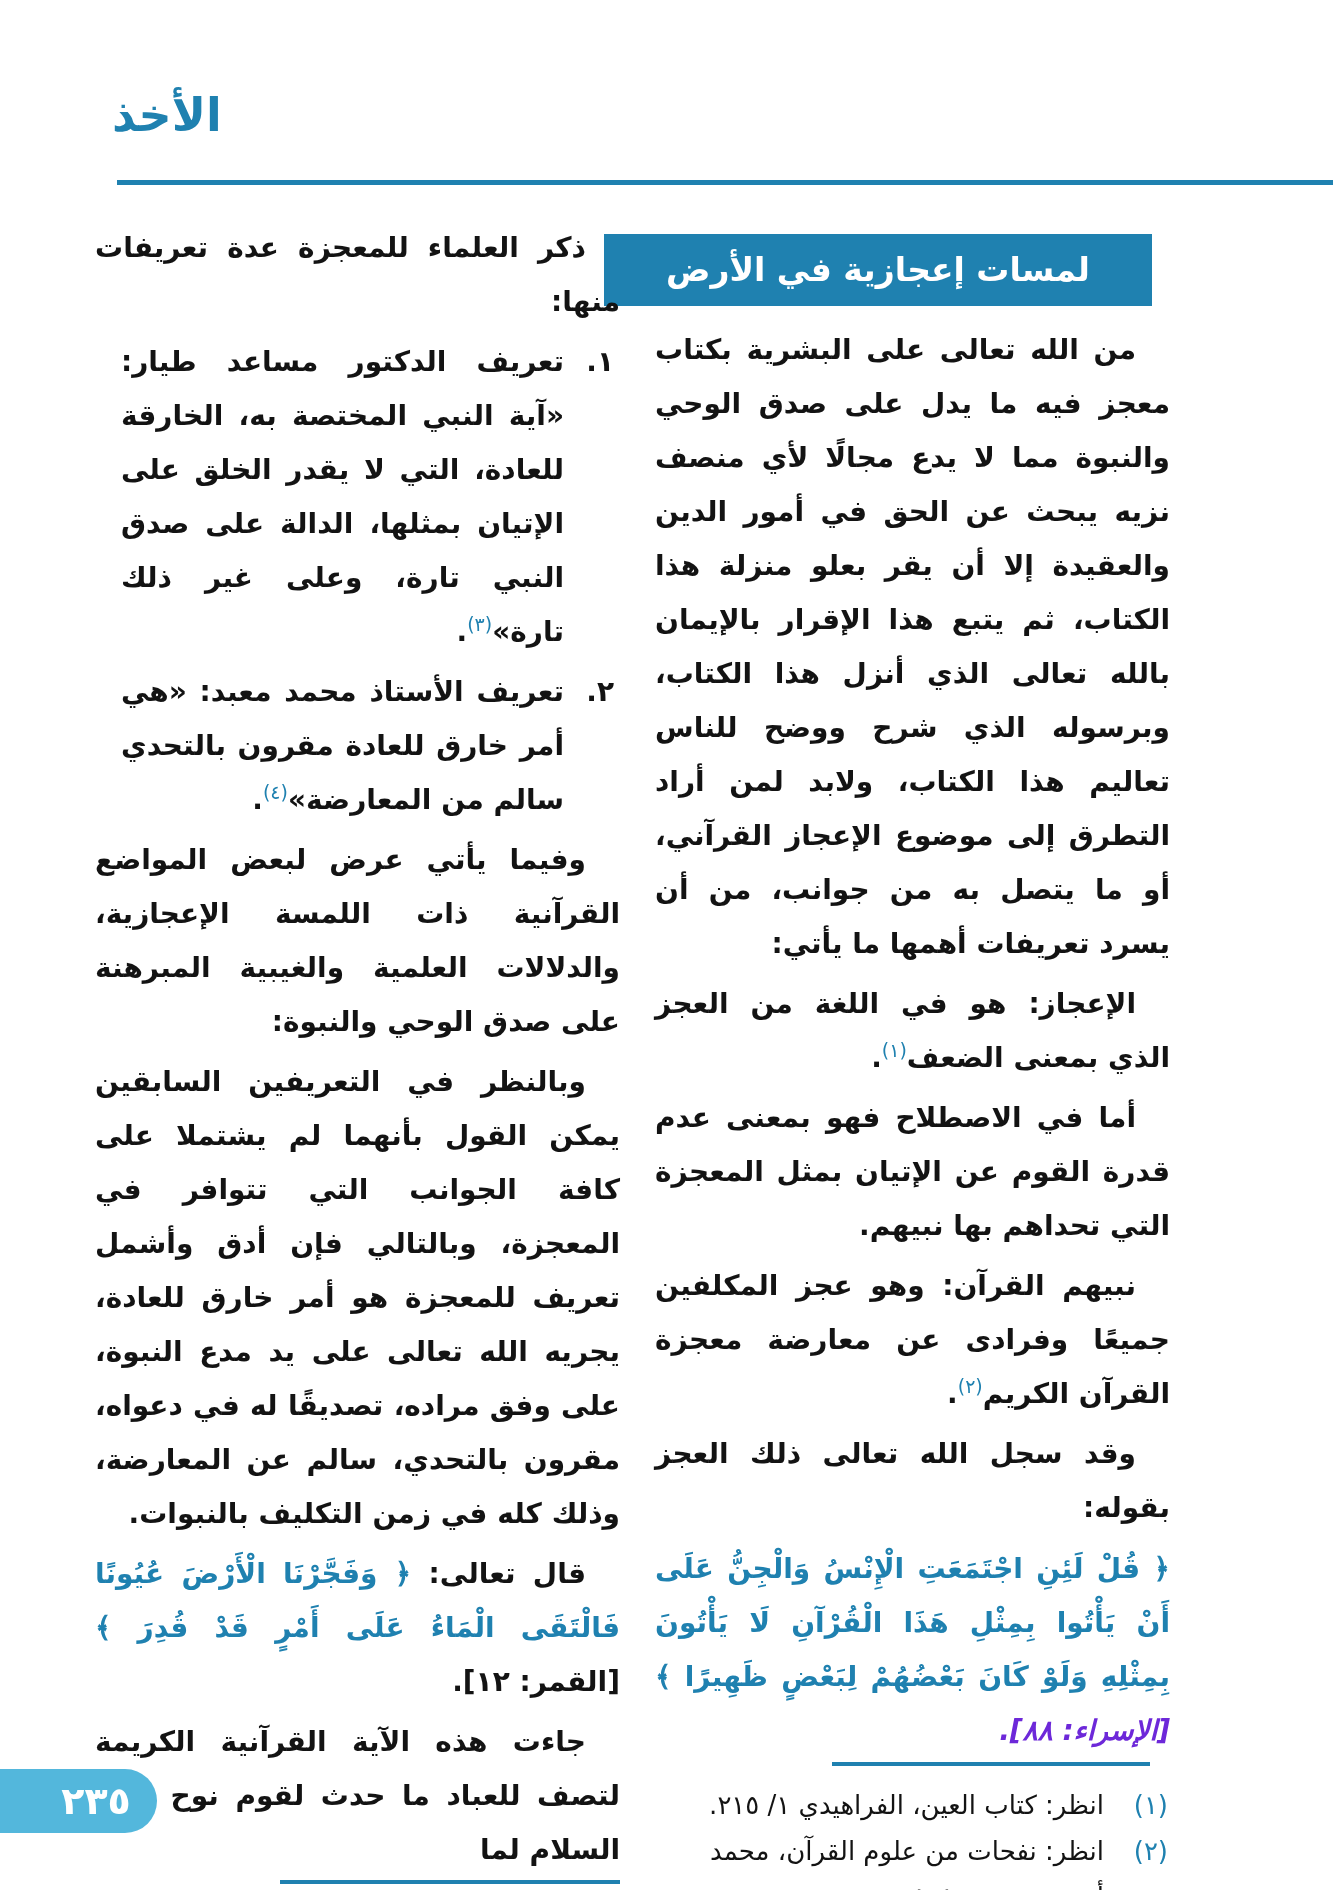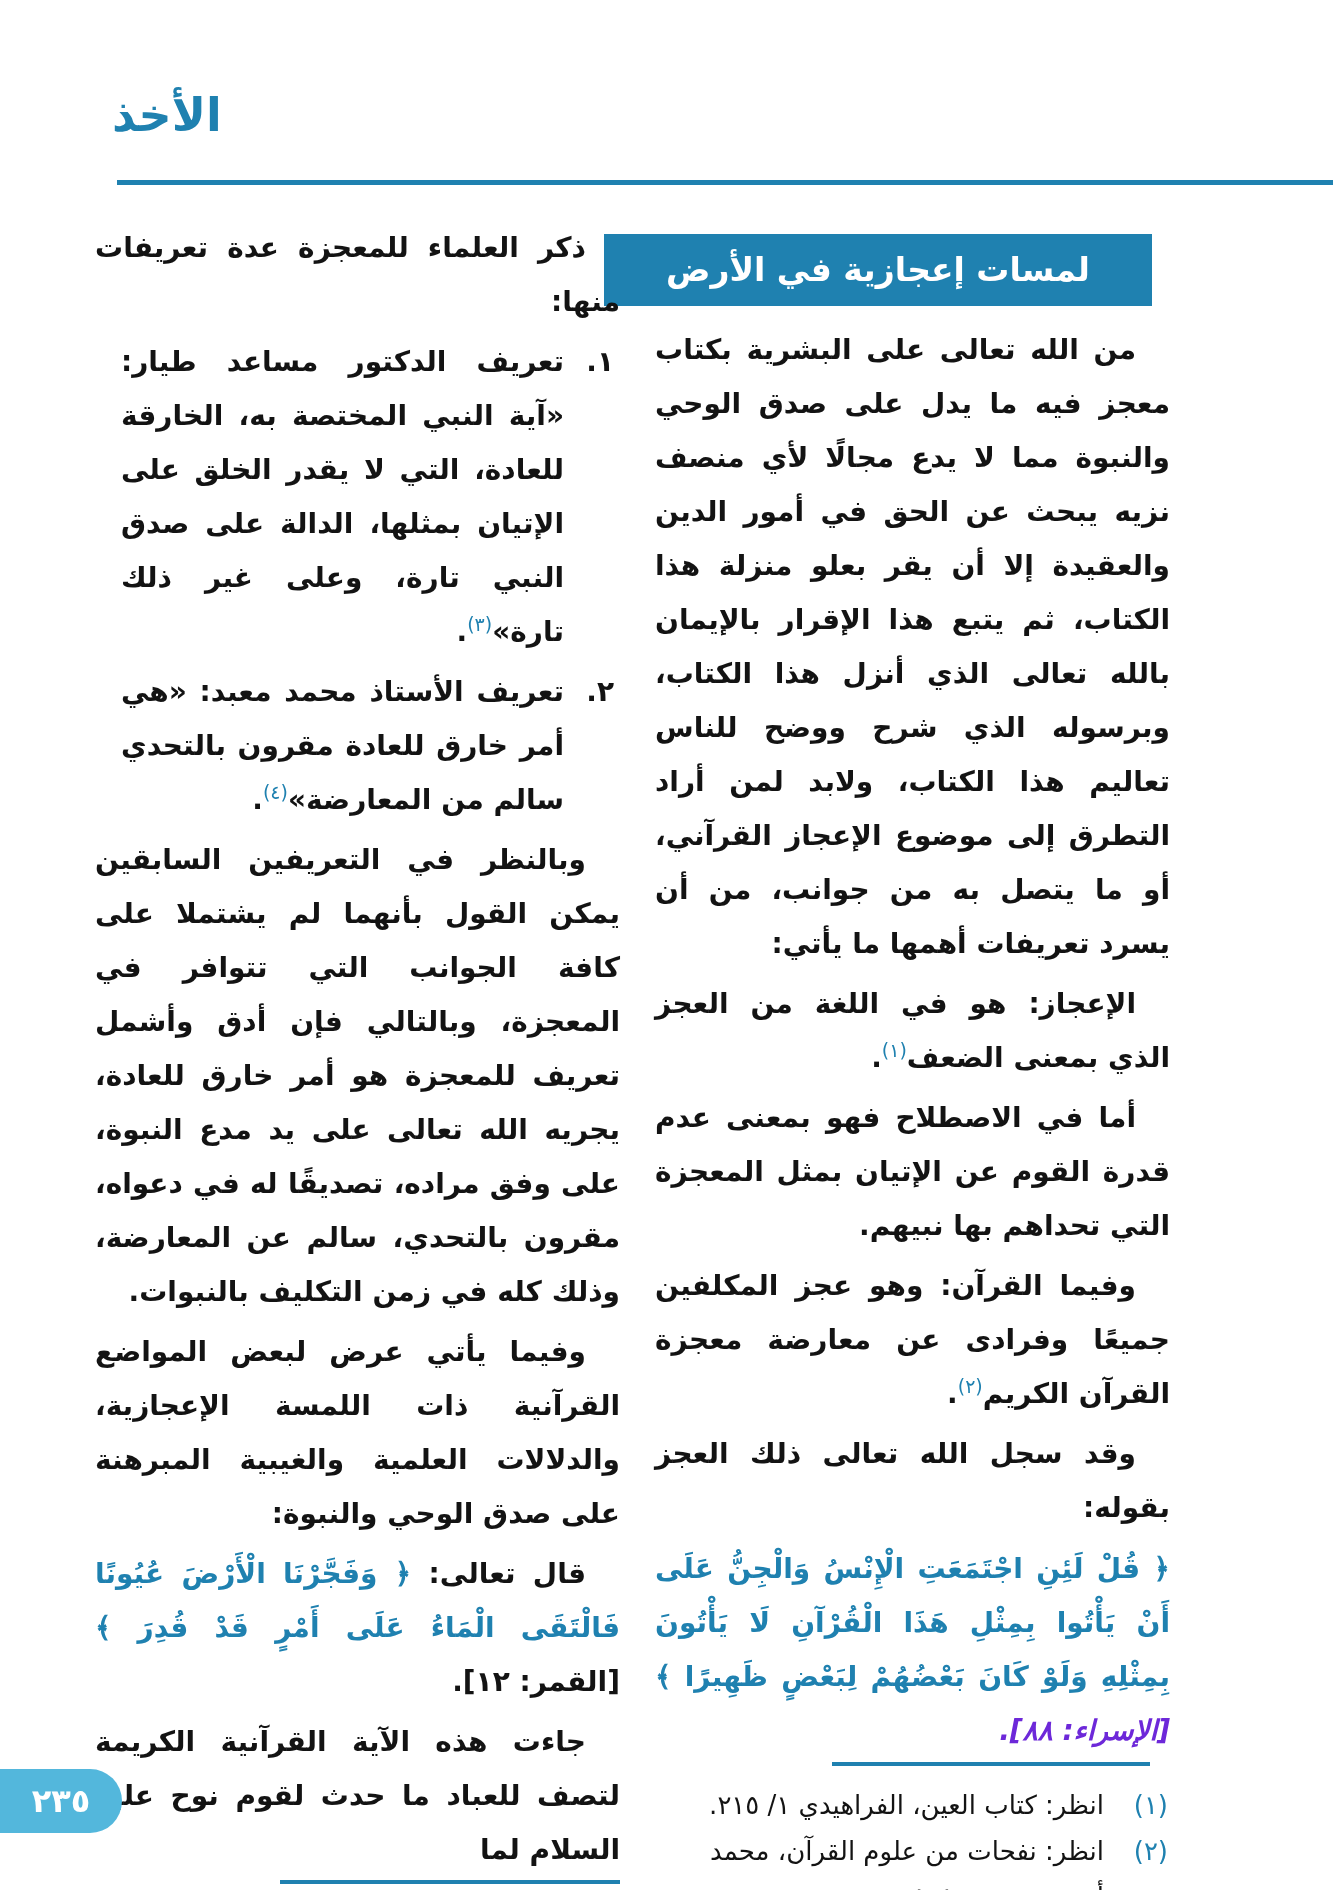--- a/index.html
+++ b/index.html
@@ -55,21 +55,21 @@
   .col-right .fn-sep{width:318px;margin-left:auto;margin-right:20px;}
   .col-left .fn-sep{width:340px;margin-left:auto;margin-right:0;}
   .footnote{position:relative;padding-right:66px;}
   .fn-marker{position:absolute;right:2px;top:0;color:#1f81b0;}
   
   .page-badge{
     position:absolute;left:0;top:1769px;width:122px;height:64px;
     background:#53b7dc;color:#ffffff;
     border-radius:0 34px 34px 0;
     display:flex;align-items:center;justify-content:center;
-    font-size:32px;font-weight:bold;
+    font-size:38px;font-weight:bold;padding-left:35px;
   }
   .site-url{
     position:absolute;left:152px;top:1784px;
     color:#2e9dc9;font-size:34px;direction:ltr;
     font-weight:400;letter-spacing:1px;
   }
 </style>
 </head>
 <body>
 
@@ -83,21 +83,21 @@
     <div class="section-title-box">
       <span>لمسات إعجازية في الأرض</span>
     </div>
 
     <p class="body-p"><span>من الله تعالى على البشرية بكتاب معجز فيه ما يدل على صدق الوحي والنبوة مما لا يدع مجالًا لأي منصف نزيه يبحث عن الحق في أمور الدين والعقيدة إلا أن يقر بعلو منزلة هذا الكتاب، ثم يتبع هذا الإقرار بالإيمان بالله تعالى الذي أنزل هذا الكتاب، وبرسوله الذي شرح ووضح للناس تعاليم هذا الكتاب، ولابد لمن أراد التطرق إلى موضوع الإعجاز القرآني، أو ما يتصل به من جوانب، من أن يسرد تعريفات أهمها ما يأتي:</span></p>
 
     <p class="body-p"><span class="lead">الإعجاز:</span><span> هو في اللغة من العجز الذي بمعنى الضعف</span><span class="fn-sup">(١)</span><span>.</span></p>
 
     <p class="body-p"><span>أما في الاصطلاح فهو بمعنى عدم قدرة القوم عن الإتيان بمثل المعجزة التي تحداهم بها نبيهم.</span></p>
 
-    <p class="body-p"><span class="lead">وفيما القرآن:</span><span> وهو عجز المكلفين جميعًا وفرادى عن معارضة معجزة القرآن الكريم</span><span class="fn-sup">(٢)</span><span>.</span></p>
+    <p class="body-p"><span class="lead">نبيهم القرآن:</span><span> وهو عجز المكلفين جميعًا وفرادى عن معارضة معجزة القرآن الكريم</span><span class="fn-sup">(٢)</span><span>.</span></p>
 
     <p class="body-p"><span>وقد سجل الله تعالى ذلك العجز بقوله:</span></p>
 
     <p class="body-p verse"><span>﴿ قُلْ لَئِنِ اجْتَمَعَتِ الْإِنْسُ وَالْجِنُّ عَلَى أَنْ يَأْتُوا بِمِثْلِ هَذَا الْقُرْآنِ لَا يَأْتُونَ بِمِثْلِهِ وَلَوْ كَانَ بَعْضُهُمْ لِبَعْضٍ ظَهِيرًا ﴾ </span><span class="ref">[الإسراء: ٨٨].</span></p>
 
     <div class="footnotes">
       <div class="fn-sep"></div>
       <div class="footnote">
         <span class="fn-marker">(١)</span>
         <span>انظر: كتاب العين، الفراهيدي ١/ ٢١٥.</span>
@@ -116,23 +116,23 @@
     <div class="list-item">
       <span class="list-marker">١.</span>
       <span>تعريف الدكتور مساعد طيار: «آية النبي المختصة به، الخارقة للعادة، التي لا يقدر الخلق على الإتيان بمثلها، الدالة على صدق النبي تارة، وعلى غير ذلك تارة»</span><span class="fn-sup">(٣)</span><span>.</span>
     </div>
 
     <div class="list-item">
       <span class="list-marker">٢.</span>
       <span>تعريف الأستاذ محمد معبد: «هي أمر خارق للعادة مقرون بالتحدي سالم من المعارضة»</span><span class="fn-sup">(٤)</span><span>.</span>
     </div>
 
+    <p class="body-p"><span>وفيما يأتي عرض لبعض المواضع القرآنية ذات اللمسة الإعجازية، والدلالات العلمية والغيبية المبرهنة على صدق الوحي والنبوة:</span></p>
+
     <p class="body-p"><span>وبالنظر في التعريفين السابقين يمكن القول بأنهما لم يشتملا على كافة الجوانب التي تتوافر في المعجزة، وبالتالي فإن أدق وأشمل تعريف للمعجزة هو أمر خارق للعادة، يجريه الله تعالى على يد مدع النبوة، على وفق مراده، تصديقًا له في دعواه، مقرون بالتحدي، سالم عن المعارضة، وذلك كله في زمن التكليف بالنبوات.</span></p>
-
-    <p class="body-p"><span>وفيما يأتي عرض لبعض المواضع القرآنية ذات اللمسة الإعجازية، والدلالات العلمية والغيبية المبرهنة على صدق الوحي والنبوة:</span></p>
 
     <p class="body-p"><span>قال تعالى: </span><span class="verse" style="margin:0">﴿ وَفَجَّرْنَا الْأَرْضَ عُيُونًا فَالْتَقَى الْمَاءُ عَلَى أَمْرٍ قَدْ قُدِرَ ﴾ </span><span>[القمر: ١٢].</span></p>
 
     <p class="body-p"><span>جاءت هذه الآية القرآنية الكريمة لتصف للعباد ما حدث لقوم نوح عليه السلام لما</span></p>
 
     <div class="footnotes">
       <div class="fn-sep"></div>
 
     </div>
   </div>

